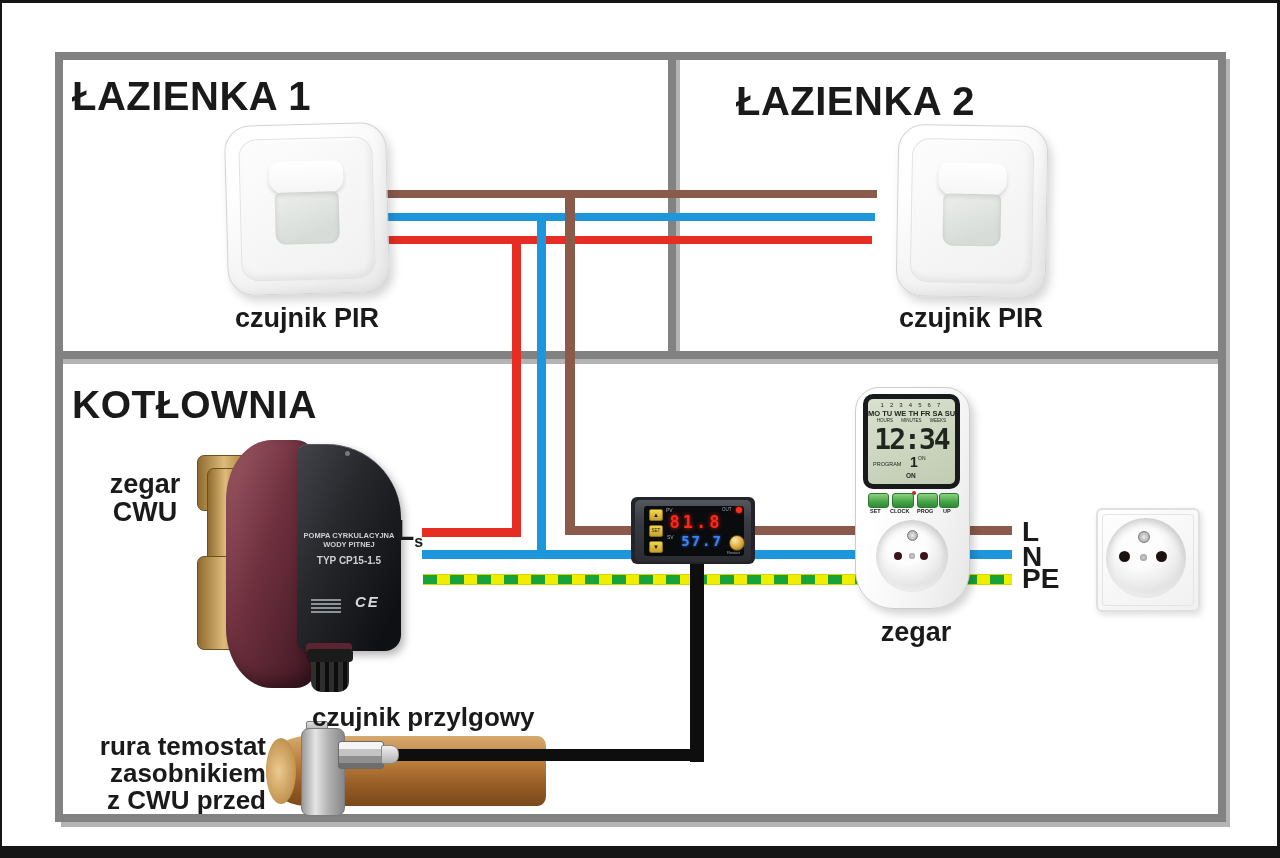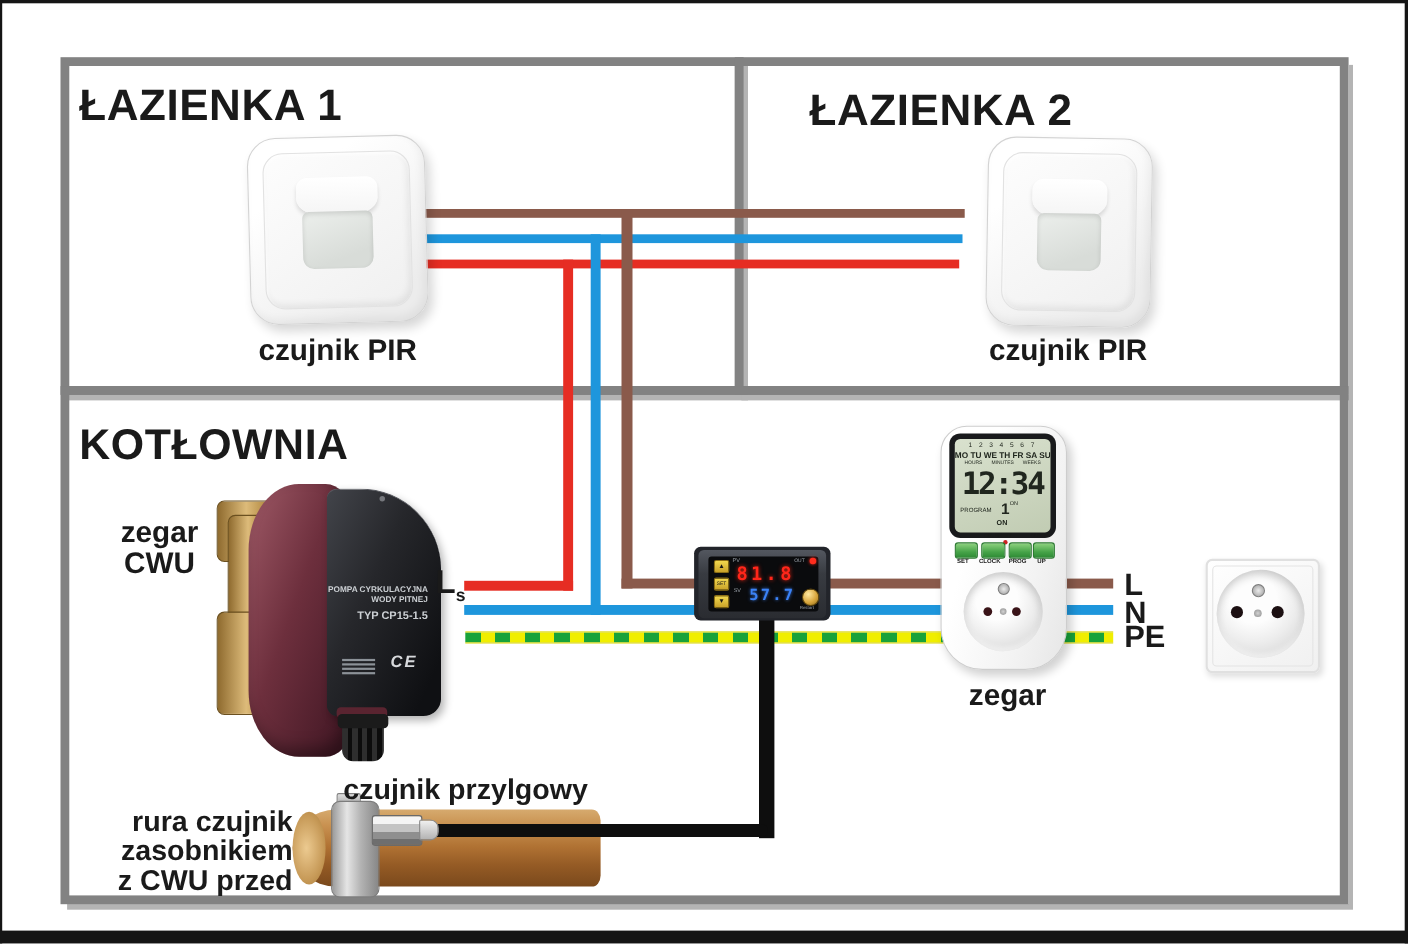--- a/index.html
+++ b/index.html
@@ -30,21 +30,21 @@
   .pir-hood{position:absolute;left:22%;top:16%;width:56%;height:26%;background:linear-gradient(#ffffff,#f4f4f4);
        border-radius:10px 10px 48% 48%;box-shadow:0 3px 4px rgba(0,0,0,.13);}
   .pir-lens{position:absolute;left:26%;top:38%;width:48%;height:37%;background:linear-gradient(160deg,#ecefec,#d8dcd8 75%);
        border-radius:6px 6px 10px 10px;box-shadow:inset 0 2px 5px rgba(0,0,0,.13);}
   
   .brass{background:linear-gradient(90deg,#8f6b2f,#ddbb7a 38%,#a87d33 72%,#6f521f);border:1px solid #6b5020;border-radius:7px;z-index:4;}
   .pump-body{background:linear-gradient(110deg,#96525f 8%,#6d2f3d 45%,#451926 92%);border-radius:46px 22px 22px 46px/60px 26px 26px 60px;
        box-shadow:inset -6px -8px 14px rgba(0,0,0,.35);z-index:4;}
   .pump-box{background:linear-gradient(115deg,#42444a 0%,#26272b 40%,#0f1013 88%);border-radius:10px 74px 16px 10px;
        border-top:1px solid #585a60;box-shadow:3px 4px 8px rgba(0,0,0,.3);z-index:5;}
-  .pump-text{position:absolute;left:0;right:12px;text-align:right;color:#ccd0d4;line-height:1.25;}
+  .pump-text{position:absolute;left:0;right:0;text-align:center;color:#ccd0d4;line-height:1.25;}
   .spec-lines div{height:2px;background:#8c9298;margin:2px 0;}
   .gland{background:repeating-linear-gradient(90deg,#2e2e2e 0 5px,#0c0c0c 5px 9px);border-radius:6px 6px 10px 10px;z-index:5;}
   
   .thermo-flange{background:#22242a;border-radius:6px;z-index:5;}
   .thermo-body{background:linear-gradient(#53575f,#383b41 35%,#2a2c31);border-radius:5px;z-index:5;}
   .thermo-face{background:#0a0b0d;border-radius:3px;z-index:5;}
   .tbtn{background:linear-gradient(#f2d84e,#c9a229);border:1px solid #8d7015;border-radius:2px;color:#161616;
         text-align:center;z-index:6;}
   .seg{font-family:"DejaVu Sans Mono",monospace;font-weight:bold;z-index:6;white-space:nowrap;}
   .tinytxt{color:#9fa6ad;z-index:6;white-space:nowrap;}
@@ -215,18 +215,18 @@
 
   <div class="abs pipe" style="left:266px;top:736px;width:280px;height:70px;"></div>
   <div class="abs pipe-cap" style="left:266px;top:738px;width:30px;height:66px;"></div>
   <div class="abs clamp-bolt" style="left:306px;top:721px;width:20px;height:12px;"></div>
   <div class="abs clamp" style="left:301px;top:728px;width:42px;height:86px;"></div>
   <div class="abs hexsensor" style="left:338px;top:741px;width:44px;height:26px;"></div>
   <div class="abs hextip" style="left:381px;top:745px;width:16px;height:17px;"></div>
 
   <div class="abs lbl center" style="left:312px;top:702px;width:200px;font-size:26px;">czujnik przylgowy</div>
   <div class="abs lbl right" style="left:90px;top:733px;width:176px;font-size:26px;line-height:27px;">
-    <div>rura czujnik</div>
+    <div>rura temostat</div>
     <div>zasobnikiem</div>
     <div>z CWU przed</div>
   </div>
 
 </div>
 
 </body></html>

